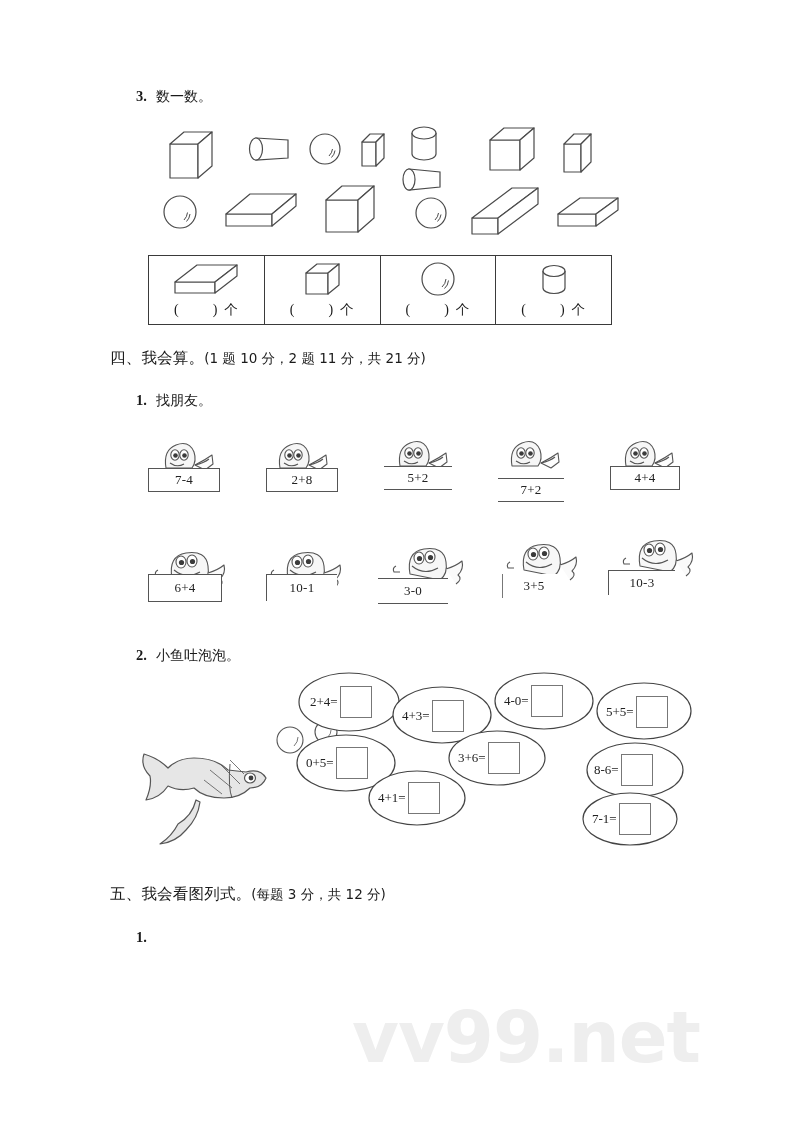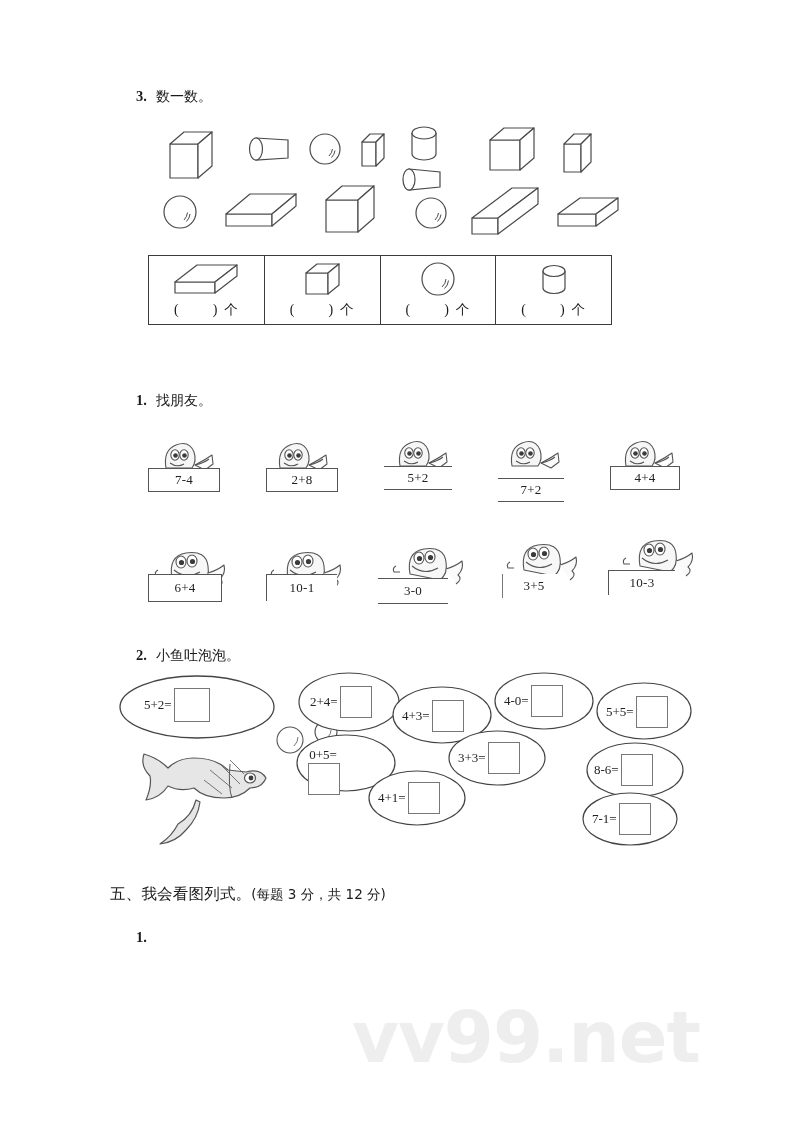--- a/index.html
+++ b/index.html
@@ -358,20 +358,24 @@
       </div>
       <div class="cell-answer">
         <span class="paren">(</span>
         <span class="gap"></span>
         <span class="paren">)</span>
         <span class="unit">个</span>
       </div>
     </div>
   </div>
 
+  <div class="abs row-line" id="sec4">
+    <span class="sec-head">四、我会算。</span>
+    <span class="sec-points">(1 题 10 分，2 题 11 分，共 21 分)</span>
+  </div>
 
   <div class="abs row-line" id="item4-1">
     <span class="q-num">1.</span>
     <span class="q-title">找朋友。</span>
   </div>
 
   <div class="abs pen-row" style="left:148px;top:440px;width:530px;height:62px;">
 
     <div class="pen-item" style="left:0px;top:0px;">
       <svg width="84" height="40" viewBox="0 0 84 40" style="position:absolute;left:6px;top:-2px;">
@@ -548,29 +552,20 @@
       <g fill="#e6e6e6" stroke="#555" stroke-width="1.2" stroke-linejoin="round">
         <path d="M112 38 q14 -4 20 6 q-4 10 -16 10 q-10 10 -26 10 q-20 0 -30 -10 q-14 4 -26 -2 q-8 12 -22 14 q6 -14 4 -24 q-10 -10 -6 -22 q14 4 24 14 q10 -10 26 -10 q22 0 34 12 Z"></path>
         <path d="M62 66 q-4 16 -18 24 q-6 12 -18 20 q16 -2 26 -14 q12 -12 14 -28 Z"></path>
         <ellipse cx="116" cy="44" rx="5.5" ry="5" fill="#fff"></ellipse>
         <circle cx="117" cy="44" r="2.4" fill="#3b3b3b" stroke="none"></circle>
         <path d="M96 30 q-2 24 2 34" fill="none" stroke-width="1"></path>
         <path d="M76 36 l22 18 M86 30 l20 20 M70 46 l18 14 M96 26 l14 14" fill="none" stroke-width=".8"></path>
       </g>
     </svg>
 
-    <div class="bubble" style="left:8px;top:2px;width:158px;height:66px;">
-      <svg class="ellipse" viewBox="0 0 158 66" preserveAspectRatio="none">
-        <ellipse cx="79" cy="33" rx="77" ry="31" fill="#fff" stroke="#444" stroke-width="1.3"></ellipse>
-      </svg>
-      <div class="content" style="left:26px;top:14px;">
-        <span>5+2=</span>
-        <span class="ansbox big"></span>
-      </div>
-    </div>
 
     <svg width="120" height="70" viewBox="0 0 120 70" style="position:absolute;left:158px;top:48px;">
       <g fill="#fff" stroke="#555" stroke-width="1.1">
         <circle cx="22" cy="20" r="13"></circle>
         <circle cx="58" cy="12" r="11"></circle>
         <circle cx="52" cy="40" r="10"></circle>
         <circle cx="76" cy="50" r="5"></circle>
         <circle cx="86" cy="60" r="3.5"></circle>
         <path d="M26 26 q4 -4 4 -9" fill="none" stroke-width=".8"></path>
         <path d="M60 17 q3 -3 3 -7" fill="none" stroke-width=".8"></path>
@@ -615,32 +610,32 @@
       <div class="content" style="left:10px;top:14px;">
         <span>5+5=</span>
         <span class="ansbox"></span>
       </div>
     </div>
 
     <div class="bubble" style="left:186px;top:62px;width:100px;height:58px;">
       <svg class="ellipse" viewBox="0 0 100 58" preserveAspectRatio="none">
         <ellipse cx="50" cy="29" rx="49" ry="28" fill="#fff" stroke="#444" stroke-width="1.2"></ellipse>
       </svg>
-      <div class="content" style="left:10px;top:13px;flex-direction:column;">
+      <div class="content" style="left:10px;top:13px;">
         <span>0+5=</span>
         <span class="ansbox"></span>
       </div>
     </div>
 
     <div class="bubble" style="left:338px;top:58px;width:98px;height:56px;">
       <svg class="ellipse" viewBox="0 0 98 56" preserveAspectRatio="none">
         <ellipse cx="49" cy="28" rx="48" ry="27" fill="#fff" stroke="#444" stroke-width="1.2"></ellipse>
       </svg>
       <div class="content" style="left:10px;top:12px;">
-        <span>3+3=</span>
+        <span>3+6=</span>
         <span class="ansbox"></span>
       </div>
     </div>
 
     <div class="bubble" style="left:476px;top:70px;width:98px;height:56px;">
       <svg class="ellipse" viewBox="0 0 98 56" preserveAspectRatio="none">
         <ellipse cx="49" cy="28" rx="48" ry="27" fill="#fff" stroke="#444" stroke-width="1.2"></ellipse>
       </svg>
       <div class="content" style="left:8px;top:12px;">
         <span>8-6=</span>

